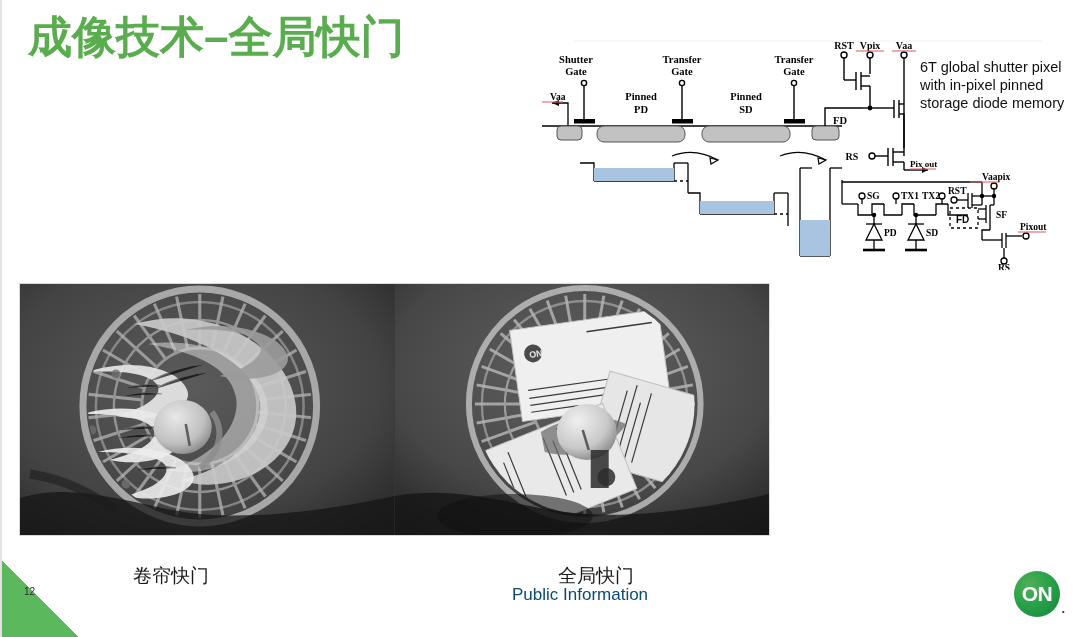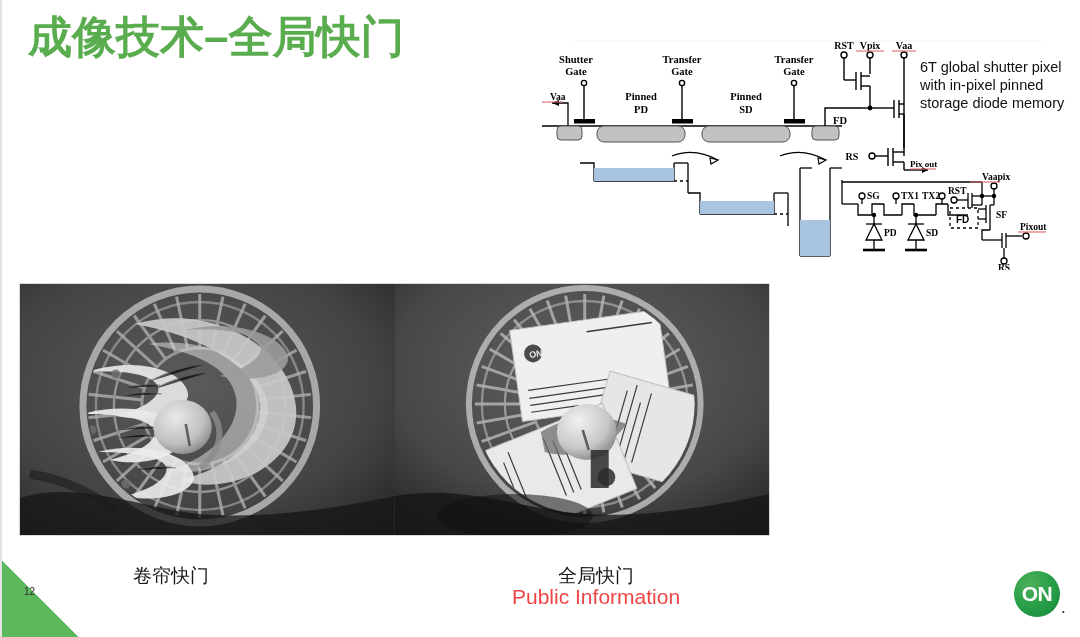--- a/index.html
+++ b/index.html
@@ -91,22 +91,22 @@
     color: #1a1a1a;
     font-size: 19px;
     white-space: nowrap;
   }
   #caption-rolling { left: 131px; top: 563px; }
   #caption-global  { left: 556px; top: 563px; }
   #public-info {
     position: absolute;
     left: 510px;
     top: 585px;
-    font-size: 21px;
-    color: #ef4444;
+    font-size: 17px;
+    color: #0c4a6e;
     white-space: nowrap;
   }
 
   
   #corner-triangle {
     position: absolute;
     left: 0px;
     bottom: 0px;
     width: 76px;
     height: 76px;

